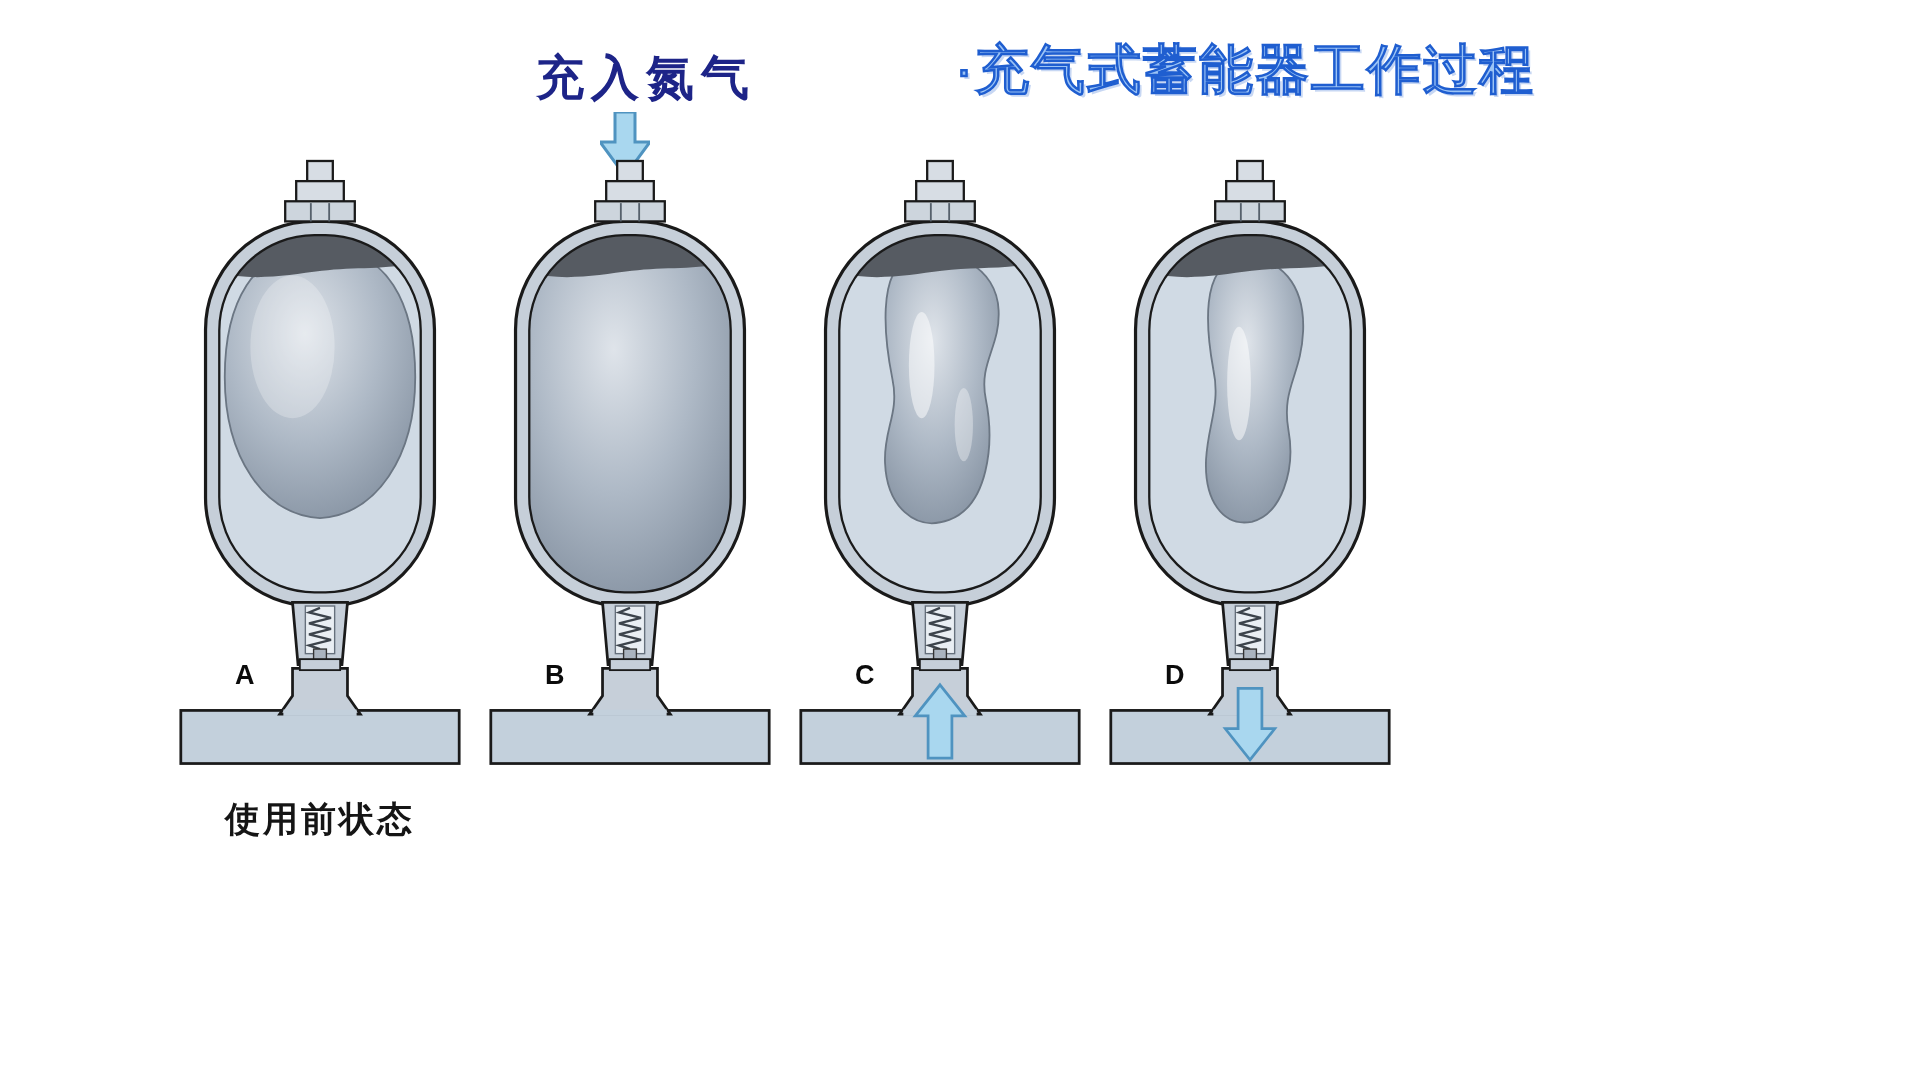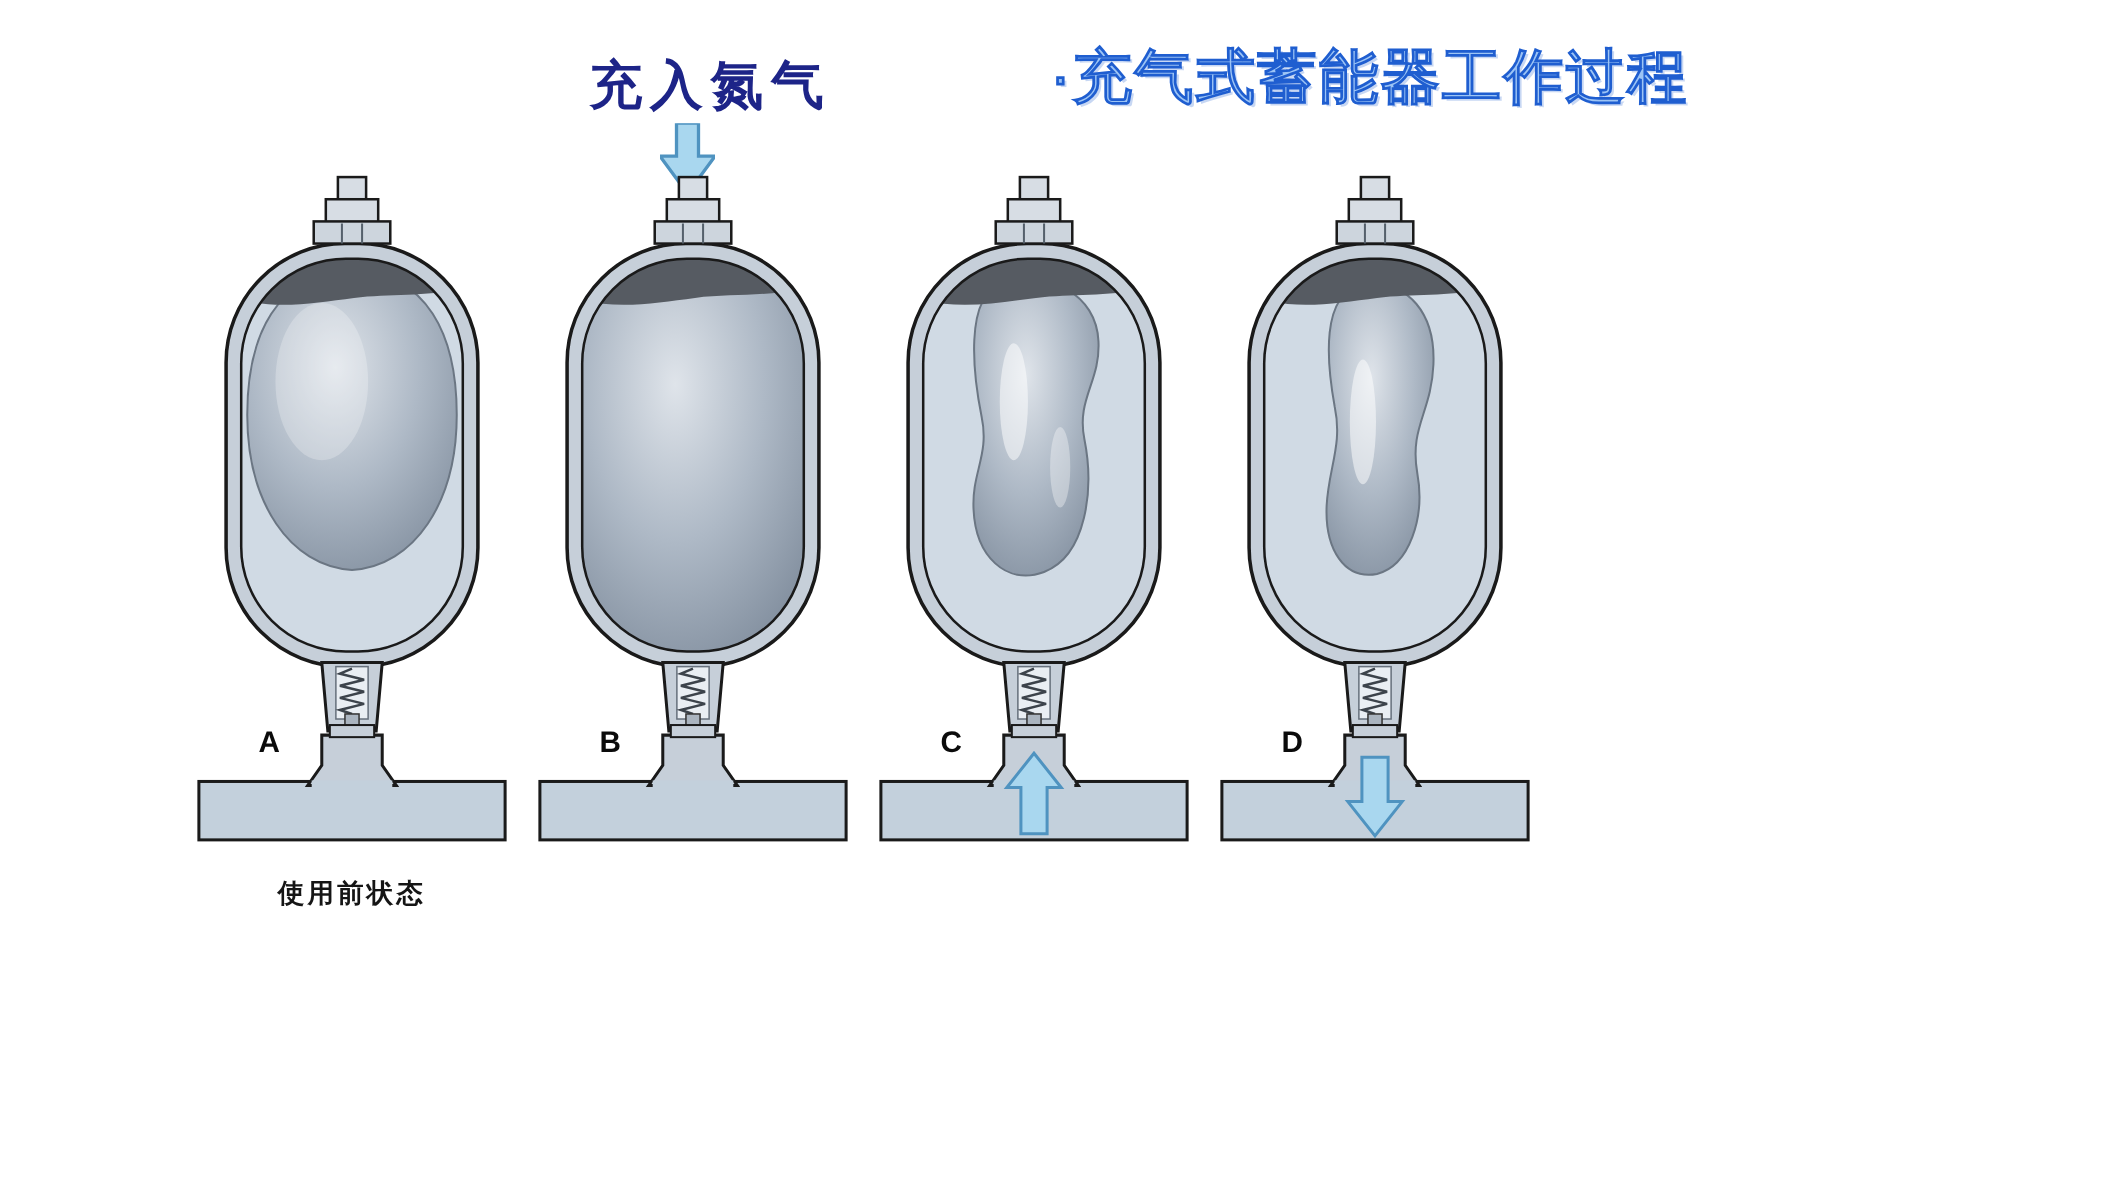--- a/index.html
+++ b/index.html
@@ -27,21 +27,21 @@
   .slot svg.acc { display:block; width:330px; height:641px; }
 
   .letter {
     position:absolute; top:510px; left:80px;
     font-size:27px; font-weight:900; color:#0b0b0b;
   }
   .caption {
     position:absolute; top:646px; left:0; width:100%;
     text-align:center; font-weight:900; white-space:nowrap;
   }
-  .caption.plain { font-size:24px; color:var(--caption-dark,#151515); letter-spacing:3px;text-align:center; }
+  .caption.plain { font-size:35px; color:var(--caption-dark,#151515); letter-spacing:3px;text-align:center; }
   .caption.em    { font-size:38px; color:var(--navy,#1d2488); letter-spacing:12px; }
 </style>
 </head>
 <body>
 
 <div class="canvas">
 
   <div class="title">·充气式蓄能器工作过程</div>
 
   <div class="charge-label">充入氮气</div>

